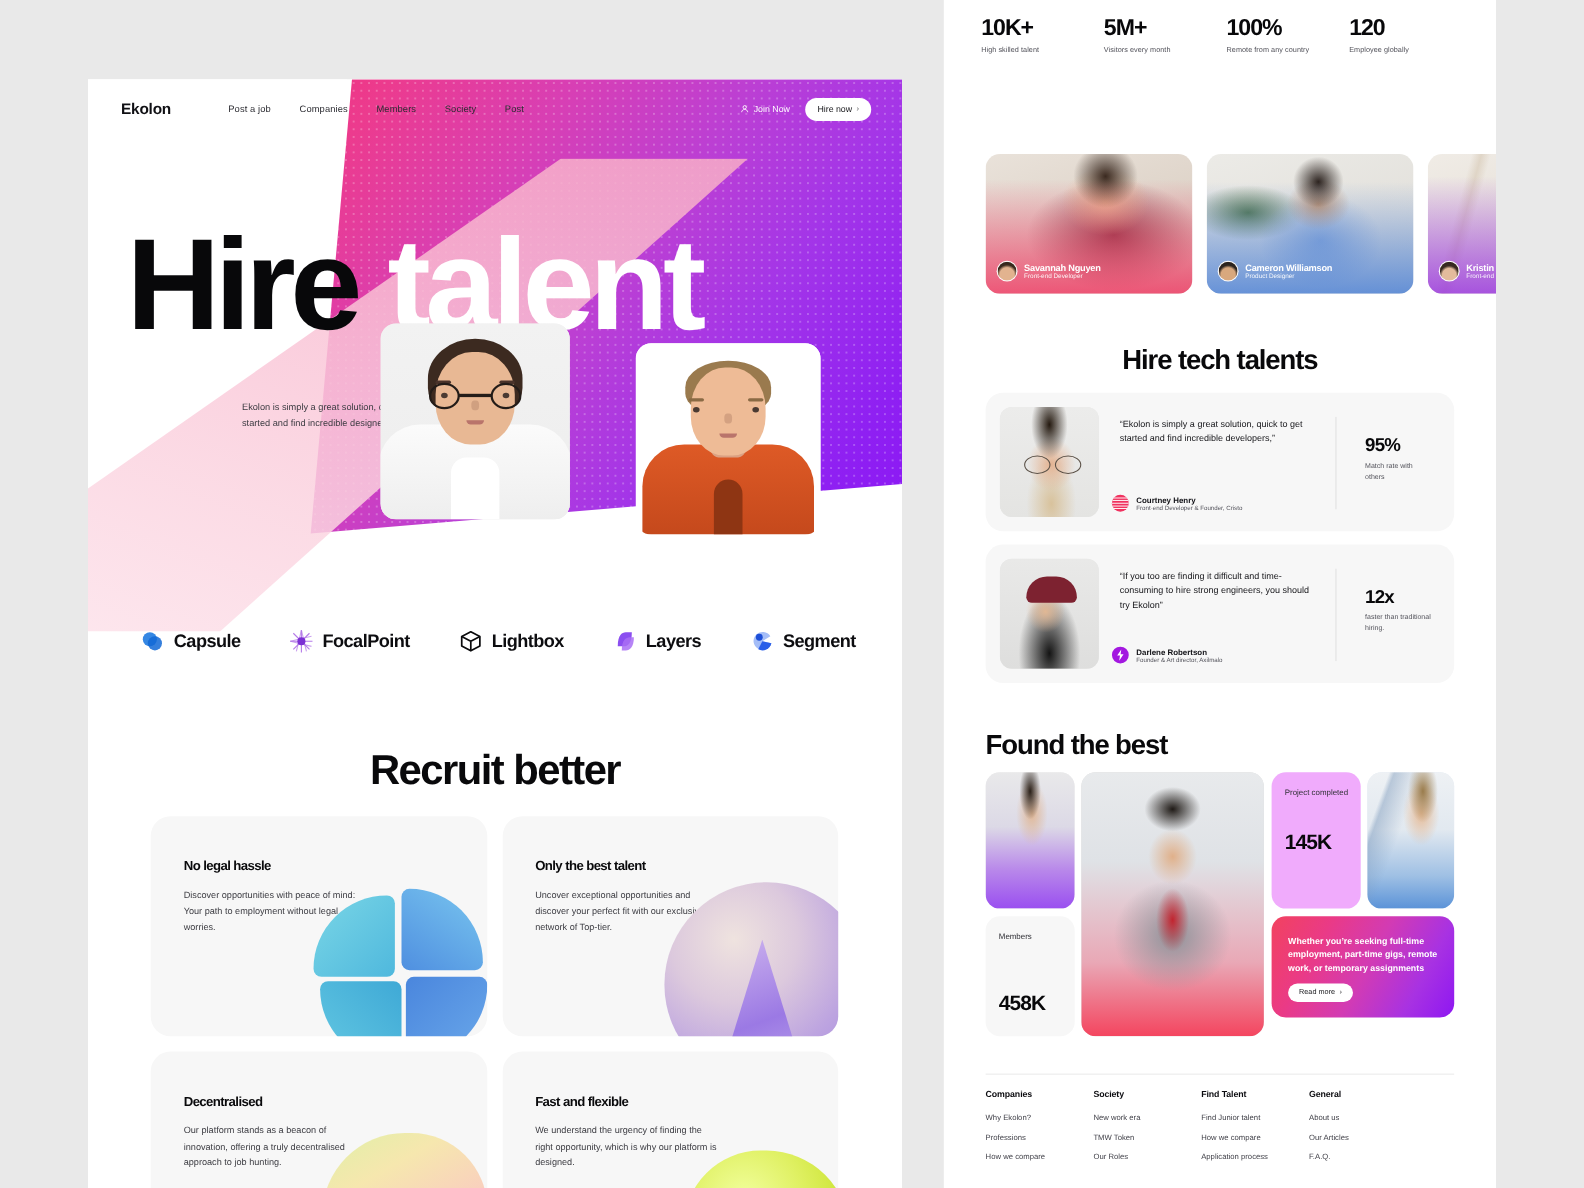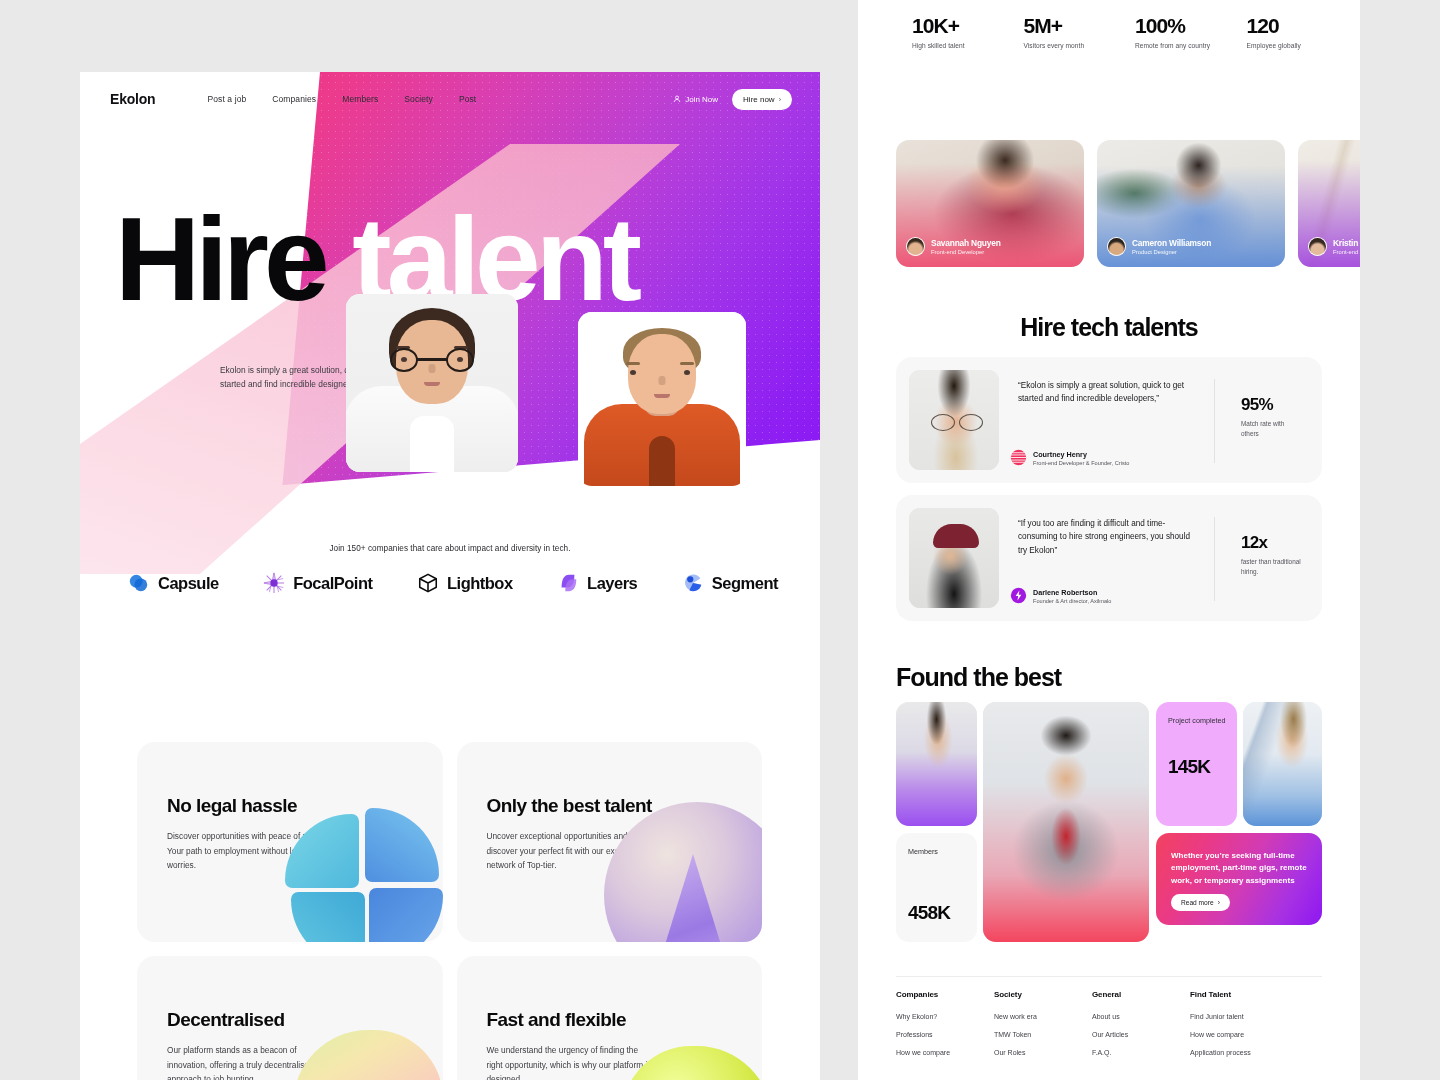--- a/index.html
+++ b/index.html
@@ -133,21 +133,21 @@
     font-size: 38px; font-weight: 700; letter-spacing: -1.4px; color: #09090b;
   }
   .sec-title.rb { top: 608px; }
 
   .cards { position: absolute; left: 57px; top: 670px; width: 625px;
     display: grid; grid-template-columns: 1fr 1fr; gap: 14px; }
   .card {
     position: relative; height: 200px; background: #f7f7f7; border-radius: 18px;
     padding: 38px 30px 0 30px; overflow: hidden;
   }
-  .card h3 { font-size: 19px; font-weight: 700; letter-spacing: -.55px; color: #0a0a0c; margin-bottom: 12px; margin-top: 15px; }
+  .card h3 { font-size: 12px; font-weight: 700; letter-spacing: -.55px; color: #0a0a0c; margin-bottom: 12px; }
   .card p { font-size: 8.3px; line-height: 1.75; color: #3c3c42; width: 168px; }
   .blob { position: absolute; pointer-events: none; }
 
   
   .pinwheel { right: -8px; bottom: -34px; width: 168px; height: 168px; }
   .pw { position: absolute; width: 74px; height: 74px; }
   .pw.a { left: 2px; top: 6px; background: linear-gradient(135deg,#7ad6e6,#4fb8dd); border-radius: 74px 8px 8px 8px; }
   .pw.b { left: 82px; top: 0px; background: linear-gradient(215deg,#79c6ef,#4f8fe0); border-radius: 8px 74px 8px 8px; }
   .pw.c { left: 8px; top: 84px; background: linear-gradient(45deg,#63c8e2,#3fa9d6); border-radius: 8px 8px 8px 74px; }
   .pw.d { left: 86px; top: 80px; background: linear-gradient(315deg,#6aa8ea,#4a86dd); border-radius: 8px 8px 74px 8px; }
@@ -179,21 +179,21 @@
   .lime i {
     position: absolute; inset: 0; border-radius: 48% 52% 44% 56%;
     background: radial-gradient(circle at 36% 30%, #f2ff9e 0%, #dff062 38%, #c9e22e 70%, #b6d318 100%);
   }
 
   
   .right-panel {
     position: absolute; left: 858px; top: 0; width: 502px; height: 1080px;
     background: #ffffff; overflow: hidden;
   }
-  .stats { position: absolute; left: 54px; top: 14px; width: 446px; display: flex; justify-content: space-between; }
+  .stats { position: absolute; left: 34px; top: 14px; width: 446px; display: flex; justify-content: space-between; }
   .stat { width: 118px; }
   .stat .num { font-size: 21px; font-weight: 700; letter-spacing: -.9px; color: #08080a; }
   .stat .lab { font-size: 6.6px; color: #52525a; margin-top: 4px; letter-spacing: .05px; }
 
   .rp-title { position: absolute; left: 38px; font-size: 25px; font-weight: 700;
     letter-spacing: -1px; color: #09090b; }
   .rp-title.t1 { top: 98px; }
   .rp-title.t2 { top: 313px; left: 0; width: 502px; text-align: center; }
   .rp-title.t3 { top: 663px; }
 
@@ -334,21 +334,20 @@
         <div class="f-head" style="top:22px;width:68px;height:80px;background:#eebb96"></div>
         <div class="f-brow" style="left:48px;top:50px;background:#8a6a44"></div>
         <div class="f-brow" style="left:102px;top:50px;background:#8a6a44"></div>
         <div class="f-eye" style="left:52px;top:58px"></div>
         <div class="f-eye" style="left:106px;top:58px"></div>
         <div class="f-nose" style="top:64px"></div>
         <div class="f-mouth" style="top:82px"></div>
       </div>
     </div>
 
-    <div class="join-line">Join 150+ companies that care about impact and diversity in tech.</div>
     <div class="brands">
 
       <div class="brand">
         <span class="bi">
           <svg viewBox="0 0 24 24">
               <circle cx="9" cy="10" r="7" fill="#1f7ae0" opacity=".9"></circle>
               <circle cx="14" cy="14" r="7" fill="#1268d6" opacity=".85"></circle>
             </svg>
         </span>
         <span class="brand-name">Capsule</span>
@@ -398,20 +397,21 @@
           <svg viewBox="0 0 24 24" fill="none">
             <path d="M20 7 A9 9 0 1 0 21 14 L12 12 Z" fill="#4a7bf0" opacity=".5"></path>
             <path d="M12 12 L21 14 A9 9 0 0 1 8 20 Z" fill="#2a5fe8"></path>
             <circle cx="9" cy="8" r="3.4" fill="#1d4fd8"></circle>
           </svg>
         </span>
         <span class="brand-name">Segment</span>
       </div>
     </div>
 
+    <h2 class="sec-title rb">Recruit better</h2>
 
     <div class="cards">
       <div class="card">
         <h3>No legal hassle</h3>
         <p>Discover opportunities with peace of mind: Your path to employment without legal worries.</p>
         <div class="blob pinwheel">
           <div class="pw a"></div>
             <div class="pw b"></div>
             <div class="pw c"></div>
             <div class="pw d"></div>
@@ -632,27 +632,27 @@
           <a href="#">Professions</a>
           <a href="#">How we compare</a>
         </div>
         <div class="fcol">
           <h4>Society</h4>
           <a href="#">New work era</a>
           <a href="#">TMW Token</a>
           <a href="#">Our Roles</a>
         </div>
         <div class="fcol">
+          <h4>Find Talent</h4>
+          <a href="#">Find Junior talent</a>
+          <a href="#">How we compare</a>
+          <a href="#">Application process</a>
+        </div>
+        <div class="fcol">
           <h4>General</h4>
           <a href="#">About us</a>
           <a href="#">Our Articles</a>
           <a href="#">F.A.Q.</a>
         </div>
-        <div class="fcol">
-          <h4>Find Talent</h4>
-          <a href="#">Find Junior talent</a>
-          <a href="#">How we compare</a>
-          <a href="#">Application process</a>
-        </div>
       </div>
     </div>
   </div>
 </div>
 
 </body></html>

